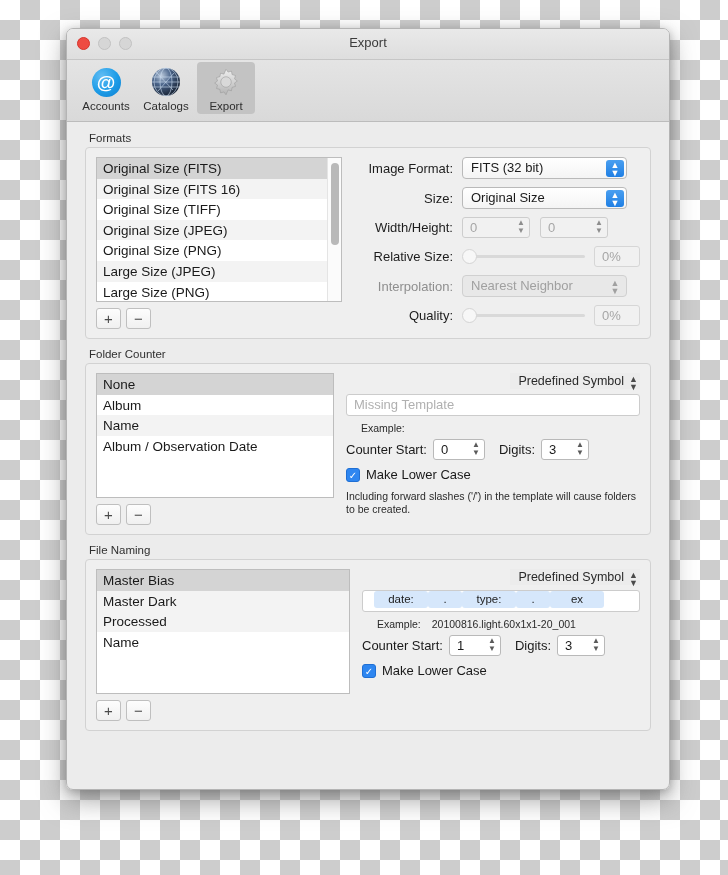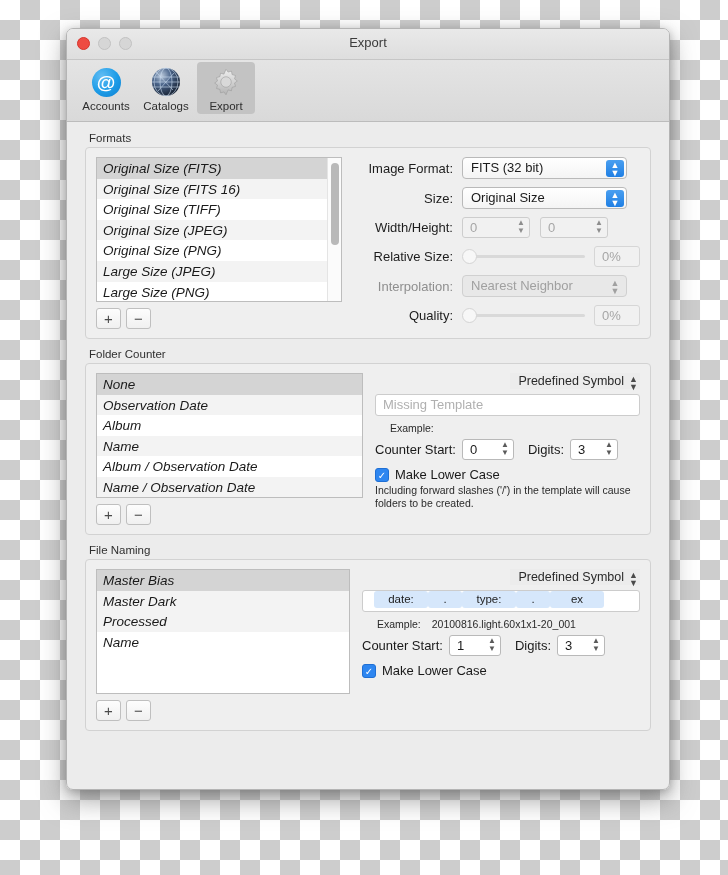--- a/index.html
+++ b/index.html
@@ -49,21 +49,21 @@
 
   
   .content{ padding:10px 18px 0 18px; }
   .group{ margin-bottom:9px; }
   .group-title{ font-size:11.5px; color:#2f2f2f; margin:0 0 3px 4px; }
   .group-box{ border:1px solid #d2d2d2; border-radius:4px; background:#efefef;
     padding:9px 10px 9px 10px; display:flex; }
 
   
   .listbox{ background:#fff; border:1px solid #bdbdbd; overflow:hidden; position:relative; }
-  .lb-row{ font-size:13.5px; color:#1a1a1a; padding:1px 6px; height:20.6px; line-height:19px; white-space:nowrap;font-style:italic; }
+  .lb-row{ font-size:13.5px; color:#1a1a1a; padding:1px 6px; height:20.6px; line-height:19px; white-space:nowrap; }
   .lb-row.alt{ background:#f3f3f3; }
   .lb-row.sel{ background:#d4d4d4; }
   .scroll-track{ position:absolute; right:0; top:0; width:14px; height:100%;
     background:#fbfbfb; border-left:1px solid #e4e4e4; }
   .scroll-thumb{ position:absolute; left:3px; top:5px; width:8px; border-radius:4px; background:#b9b9b9; }
 
   .pm-row{ display:flex; gap:5px; margin-top:6px; }
   .pm-btn{ width:25px; height:21px; border:1px solid #bfbfbf; border-radius:3px;
     background:linear-gradient(#fdfdfd,#f0f0f0); font-size:15px; line-height:19px;
     text-align:center; color:#4a4a4a; cursor:default; }
@@ -111,21 +111,21 @@
   .ex{ font-size:10.5px; color:#2a2a2a; margin-top:6px; }
   .ex b{ font-weight:normal;margin-left:15px; }
   .ex .val{ margin-left:8px; }
   .cs-row{ display:flex; align-items:center; margin-top:5px; }
   .cs-row .lbl{ font-size:13px; color:#1a1a1a; margin-right:6px; }
   .cs-row .lbl2{ font-size:13px; color:#1a1a1a; margin:0 6px 0 14px; }
   .chk-row{ display:flex; align-items:center; margin-top:7px; }
   .chk{ width:14px; height:14px; border-radius:3px; background:#2e86f0; border:1px solid #1f6fd4;
     color:#fff; font-size:10px; line-height:13px; text-align:center; margin-right:6px; }
   .chk-lbl{ font-size:13px; color:#1a1a1a; }
-  .note{ font-size:10.5px; color:#2b2b2b; line-height:1.25; margin-top:2px; }
+  .note{ font-size:10.5px; color:#2b2b2b; line-height:1.25; margin-top:8px; }
 </style>
 </head>
 <body>
 
 <div class="shadow-layer"></div>
 
 <div class="window">
 
   <div class="titlebar">
     <div class="lights">
@@ -255,27 +255,25 @@
             <div class="pct">0%</div>
           </div>
         </div>
       </div>
     </div>
 
     <div class="group">
       <div class="group-title">Folder Counter</div>
       <div class="group-box">
         <div>
-          <div class="listbox" style="width:267px;height:125px;">
+          <div class="listbox" style="width:238px;height:125px;">
             <div class="lb-row sel">None</div>
-            <div class="lb-row alt">Observation Date</div>
             <div class="lb-row">Album</div>
             <div class="lb-row alt">Name</div>
             <div class="lb-row">Album / Observation Date</div>
-            <div class="lb-row alt">Name / Observation Date</div>
           </div>
           <div class="pm-row">
             <div class="pm-btn">+</div>
             <div class="pm-btn">−</div>
           </div>
         </div>
 
         <div class="np">
           <div class="sym-popup">
             <span>Predefined Symbol</span>

